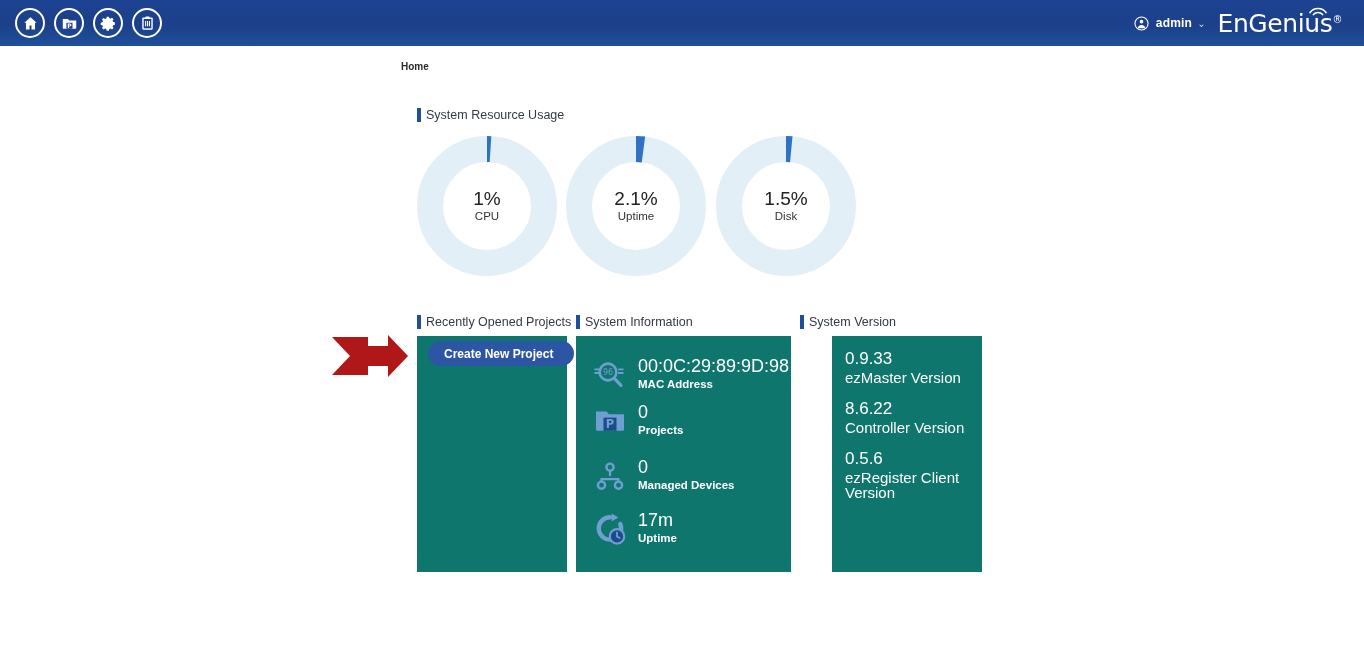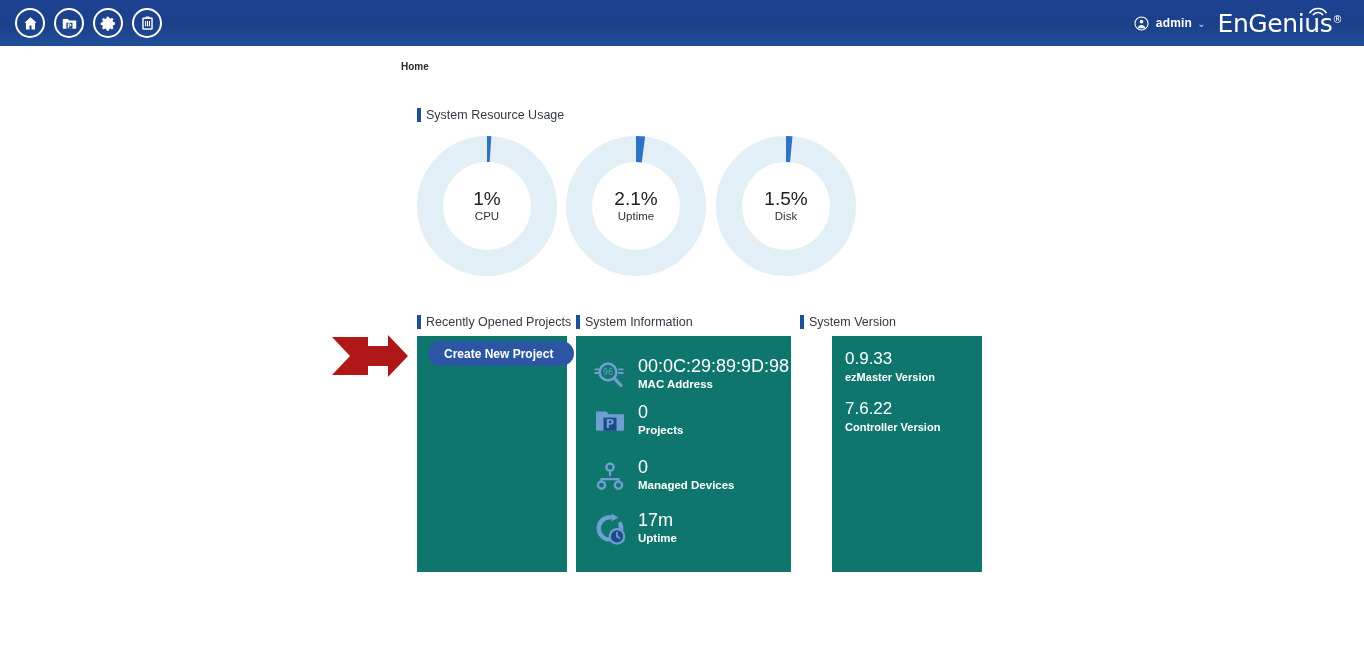--- a/index.html
+++ b/index.html
@@ -93,21 +93,21 @@
   .arrow-annot { position: absolute; left: 330px; top: 334px; }
 
   
   .info-row { position: absolute; display: flex; align-items: flex-start; gap: 11px; }
   .info-ico { width: 34px; height: 34px; flex: 0 0 34px; margin-top: 2px; }
   .info-val { color: #ffffff; font-size: 18px; line-height: 20px; }
   .info-lbl { color: #ffffff; font-size: 11.5px; font-weight: bold; line-height: 15px; margin-top: 1px; }
 
   .ver-row { position: absolute; left: 13px; }
   .ver-val { color: #ffffff; font-size: 17px; line-height: 21px; }
-  .ver-lbl { color: #ffffff; font-size: 11px; font-weight: bold; line-height: 15px; margin-top: 1px; }
+  .ver-lbl { color: #ffffff; font-size: 15px; font-weight: normal; line-height: 15px; margin-top: 1px; }
 </style>
 </head>
 <body>
 
 <div class="topbar">
 
   <div class="nav-icons">
 
     <div class="nav-ico">
       <svg width="17" height="17" viewBox="0 0 24 24" aria-hidden="true">
@@ -276,18 +276,22 @@
 </div>
 
 <div class="card" style="left:832px; top:336px; width:150px; height:236px;">
 
   <div class="ver-row" style="top:12px;">
     <div class="ver-val">0.9.33</div>
     <div class="ver-lbl">ezMaster Version</div>
   </div>
 
   <div class="ver-row" style="top:62px;">
-    <div class="ver-val">7.6.22</div>
+    <div class="ver-val">8.6.22</div>
     <div class="ver-lbl">Controller Version</div>
   </div>
 
+  <div class="ver-row" style="top:112px;">
+    <div class="ver-val">0.5.6</div>
+    <div class="ver-lbl">ezRegister Client Version</div>
+  </div>
 
 </div>
 
 </body></html>

